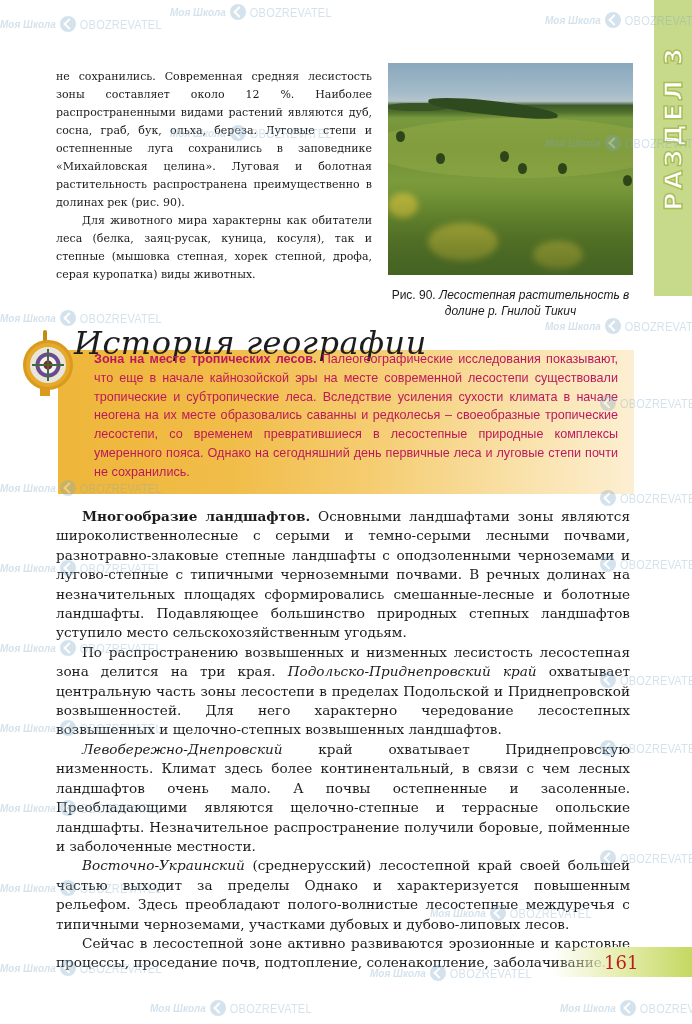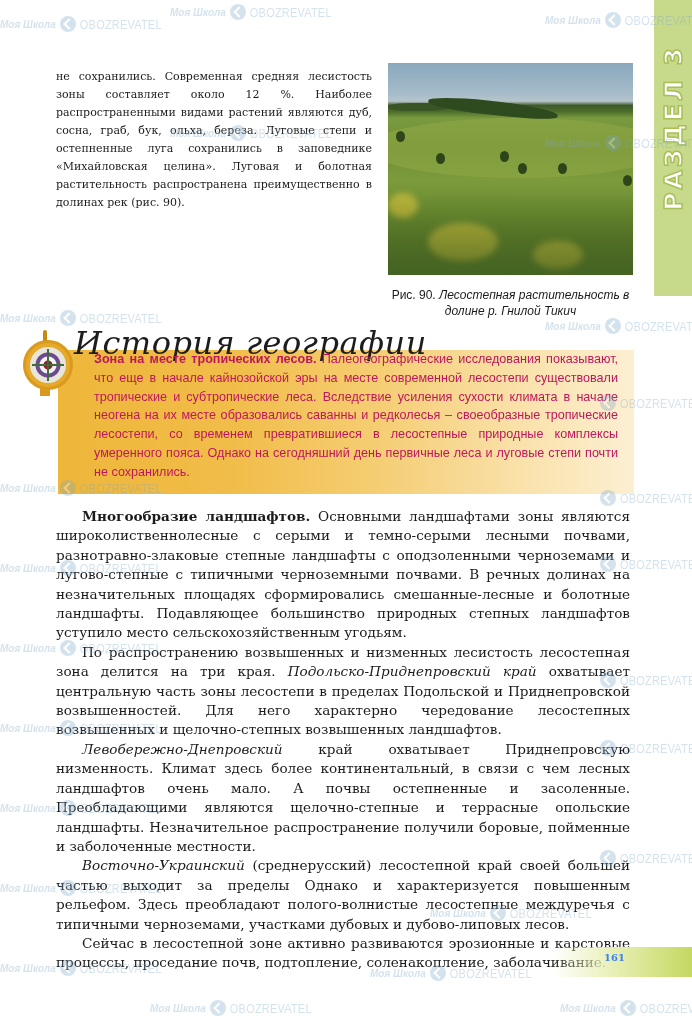--- a/index.html
+++ b/index.html
@@ -271,23 +271,23 @@
       top: 947px;
       width: 140px;
       height: 30px;
       background: linear-gradient(90deg, rgba(255,255,255,0) 0%, #e8efb4 45%, #c4d861 100%);
     }
     .page-number {
       position: absolute;
       left: 604px;
       top: 952px;
       font-family: "DejaVu Serif", serif;
-      font-weight: bold;
-      font-size: 10px;
-      color: #3b82f6;
+      font-weight: normal;
+      font-size: 18px;
+      color: #b91c1c;
     }
   </style>
 </head>
 <body>
 
 <div class="wm" style="left:170px; top:4px;">
     <span class="wm-school">Моя Школа</span>
     <span class="wm-circle"></span>
     <span class="wm-brand">OBOZREVATEL</span>
   </div>
@@ -400,20 +400,21 @@
     <span class="wm-circle"></span>
     <span class="wm-brand">OBOZREVATEL</span>
   </div>
 
 <div class="section-tab">
   <div class="section-tab-label">РАЗДЕЛ 3</div>
 </div>
 
 <div class="col-text">
   <p>не сохранились. Современная средняя лесистость зоны составляет около 12 %. Наиболее распространенными видами растений являются дуб, сосна, граб, бук, ольха, береза. Луговые степи и остепненные луга сохранились в заповеднике «Михайловская целина». Луговая и болотная растительность распространена преимущественно в долинах рек (рис. 90).</p>
+  <p class="indent">Для животного мира характерны как обитатели леса (белка, заяц-русак, куница, косуля), так и степные (мышовка степная, хорек степной, дрофа, серая куропатка) виды животных.</p>
 </div>
 
 <div class="figure">
   <div class="hill"></div>
   <div class="treeline2"></div>
   <div class="treeline"></div>
   <div class="tree" style="left:48px; top:90px;"></div>
   <div class="tree" style="left:112px; top:88px;"></div>
   <div class="tree" style="left:130px; top:100px;"></div>
   <div class="tree" style="left:170px; top:100px;"></div>

